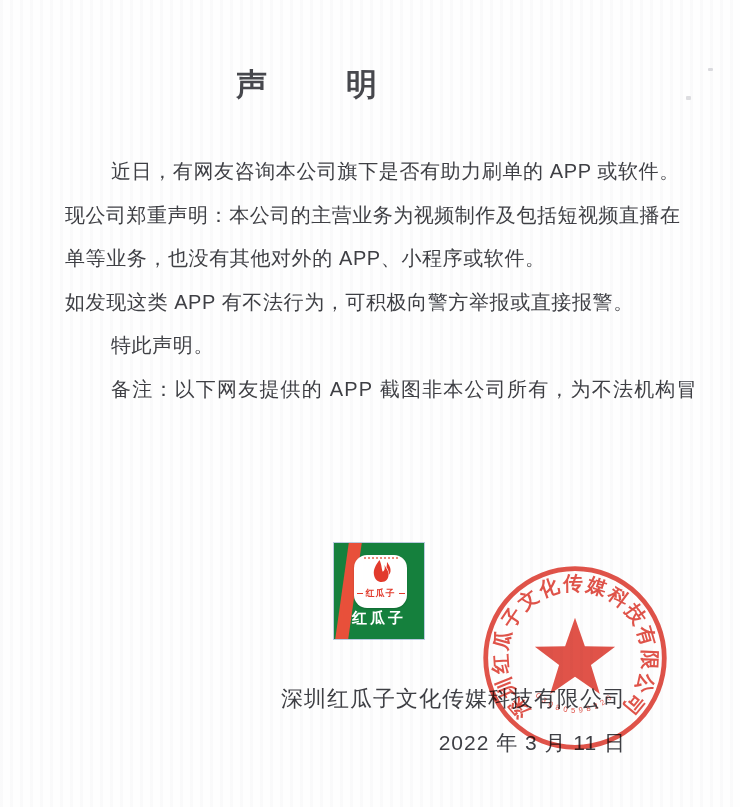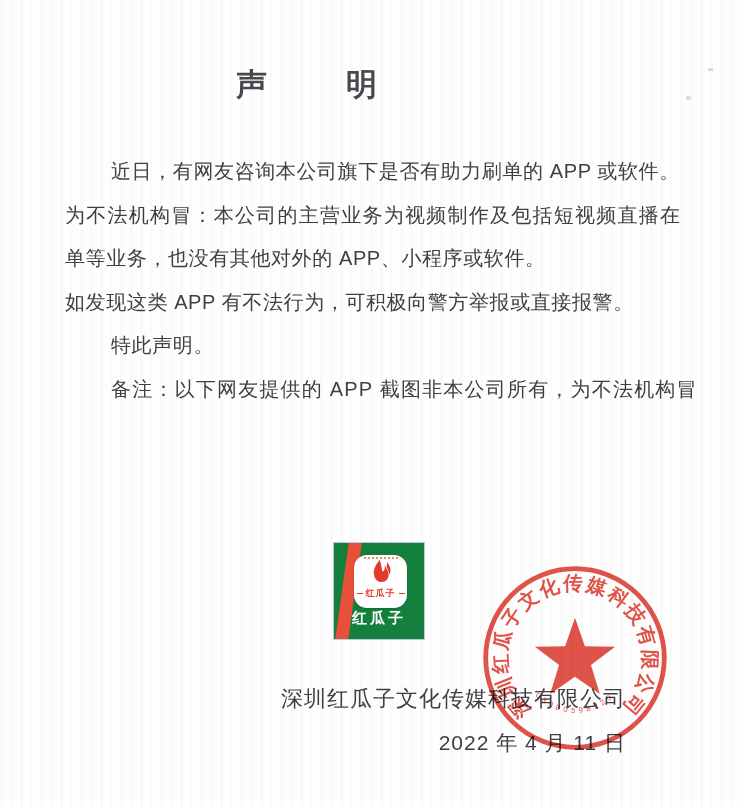--- a/index.html
+++ b/index.html
@@ -66,21 +66,21 @@
 
 <div class="page">
 
   <div class="title-row">
     <span>声</span>
     <span>明</span>
   </div>
 
   <div class="body-text">
     <div class="line indent">近日，有网友咨询本公司旗下是否有助力刷单的 APP 或软件。</div>
-    <div class="line justify">为不法机构冒：本公司的主营业务为视频制作及包括短视频直播在</div>
+    <div class="line justify">现公司郑重声明：本公司的主营业务为视频制作及包括短视频直播在</div>
     <div class="line">单等业务，也没有其他对外的 APP、小程序或软件。</div>
     <div class="line">如发现这类 APP 有不法行为，可积极向警方举报或直接报警。</div>
     <div class="line indent">特此声明。</div>
     <div class="line indent italic">备注：以下网友提供的 APP 截图非本公司所有，为不法机构冒</div>
   </div>
 
   <div class="logo">
     <div class="logo-stripe"></div>
     <div class="app-icon">
       <svg class="flame" viewBox="0 0 60 60">
@@ -92,21 +92,21 @@
         <span class="icon-name">红瓜子</span>
         <span class="icon-dash"></span>
       </div>
       <div class="icon-micro"></div>
     </div>
     <div class="logo-label">红瓜子</div>
   </div>
 
   <div class="sign">
     <div class="company">深圳红瓜子文化传媒科技有限公司</div>
-    <div class="date">2022 年 4 月 11 日</div>
+    <div class="date">2022 年 3 月 11 日</div>
   </div>
 
   <svg class="seal" viewBox="0 0 200 200">
     <defs>
       <path id="sealArcTop" d="M 54.4 154.4 A 71 71 0 1 1 145.6 154.4" fill="none"></path>
       <path id="sealArcBottom" d="M 48.3 124.1 A 57 57 0 0 0 151.7 124.1" fill="none"></path>
     </defs>
     <circle cx="100" cy="100" r="93" fill="none" stroke="#dd3b30" stroke-width="5"></circle>
     <polygon fill="#dd3b30" points="100,58 89.7,87.8 58.2,88.4 83.4,107.4 74.1,137.6 100,119.5 125.9,137.6 116.6,107.4 141.8,88.4 110.3,87.8"></polygon>
     <text font-size="20.5" font-weight="bold" fill="#dd3b30" letter-spacing="2.5">

